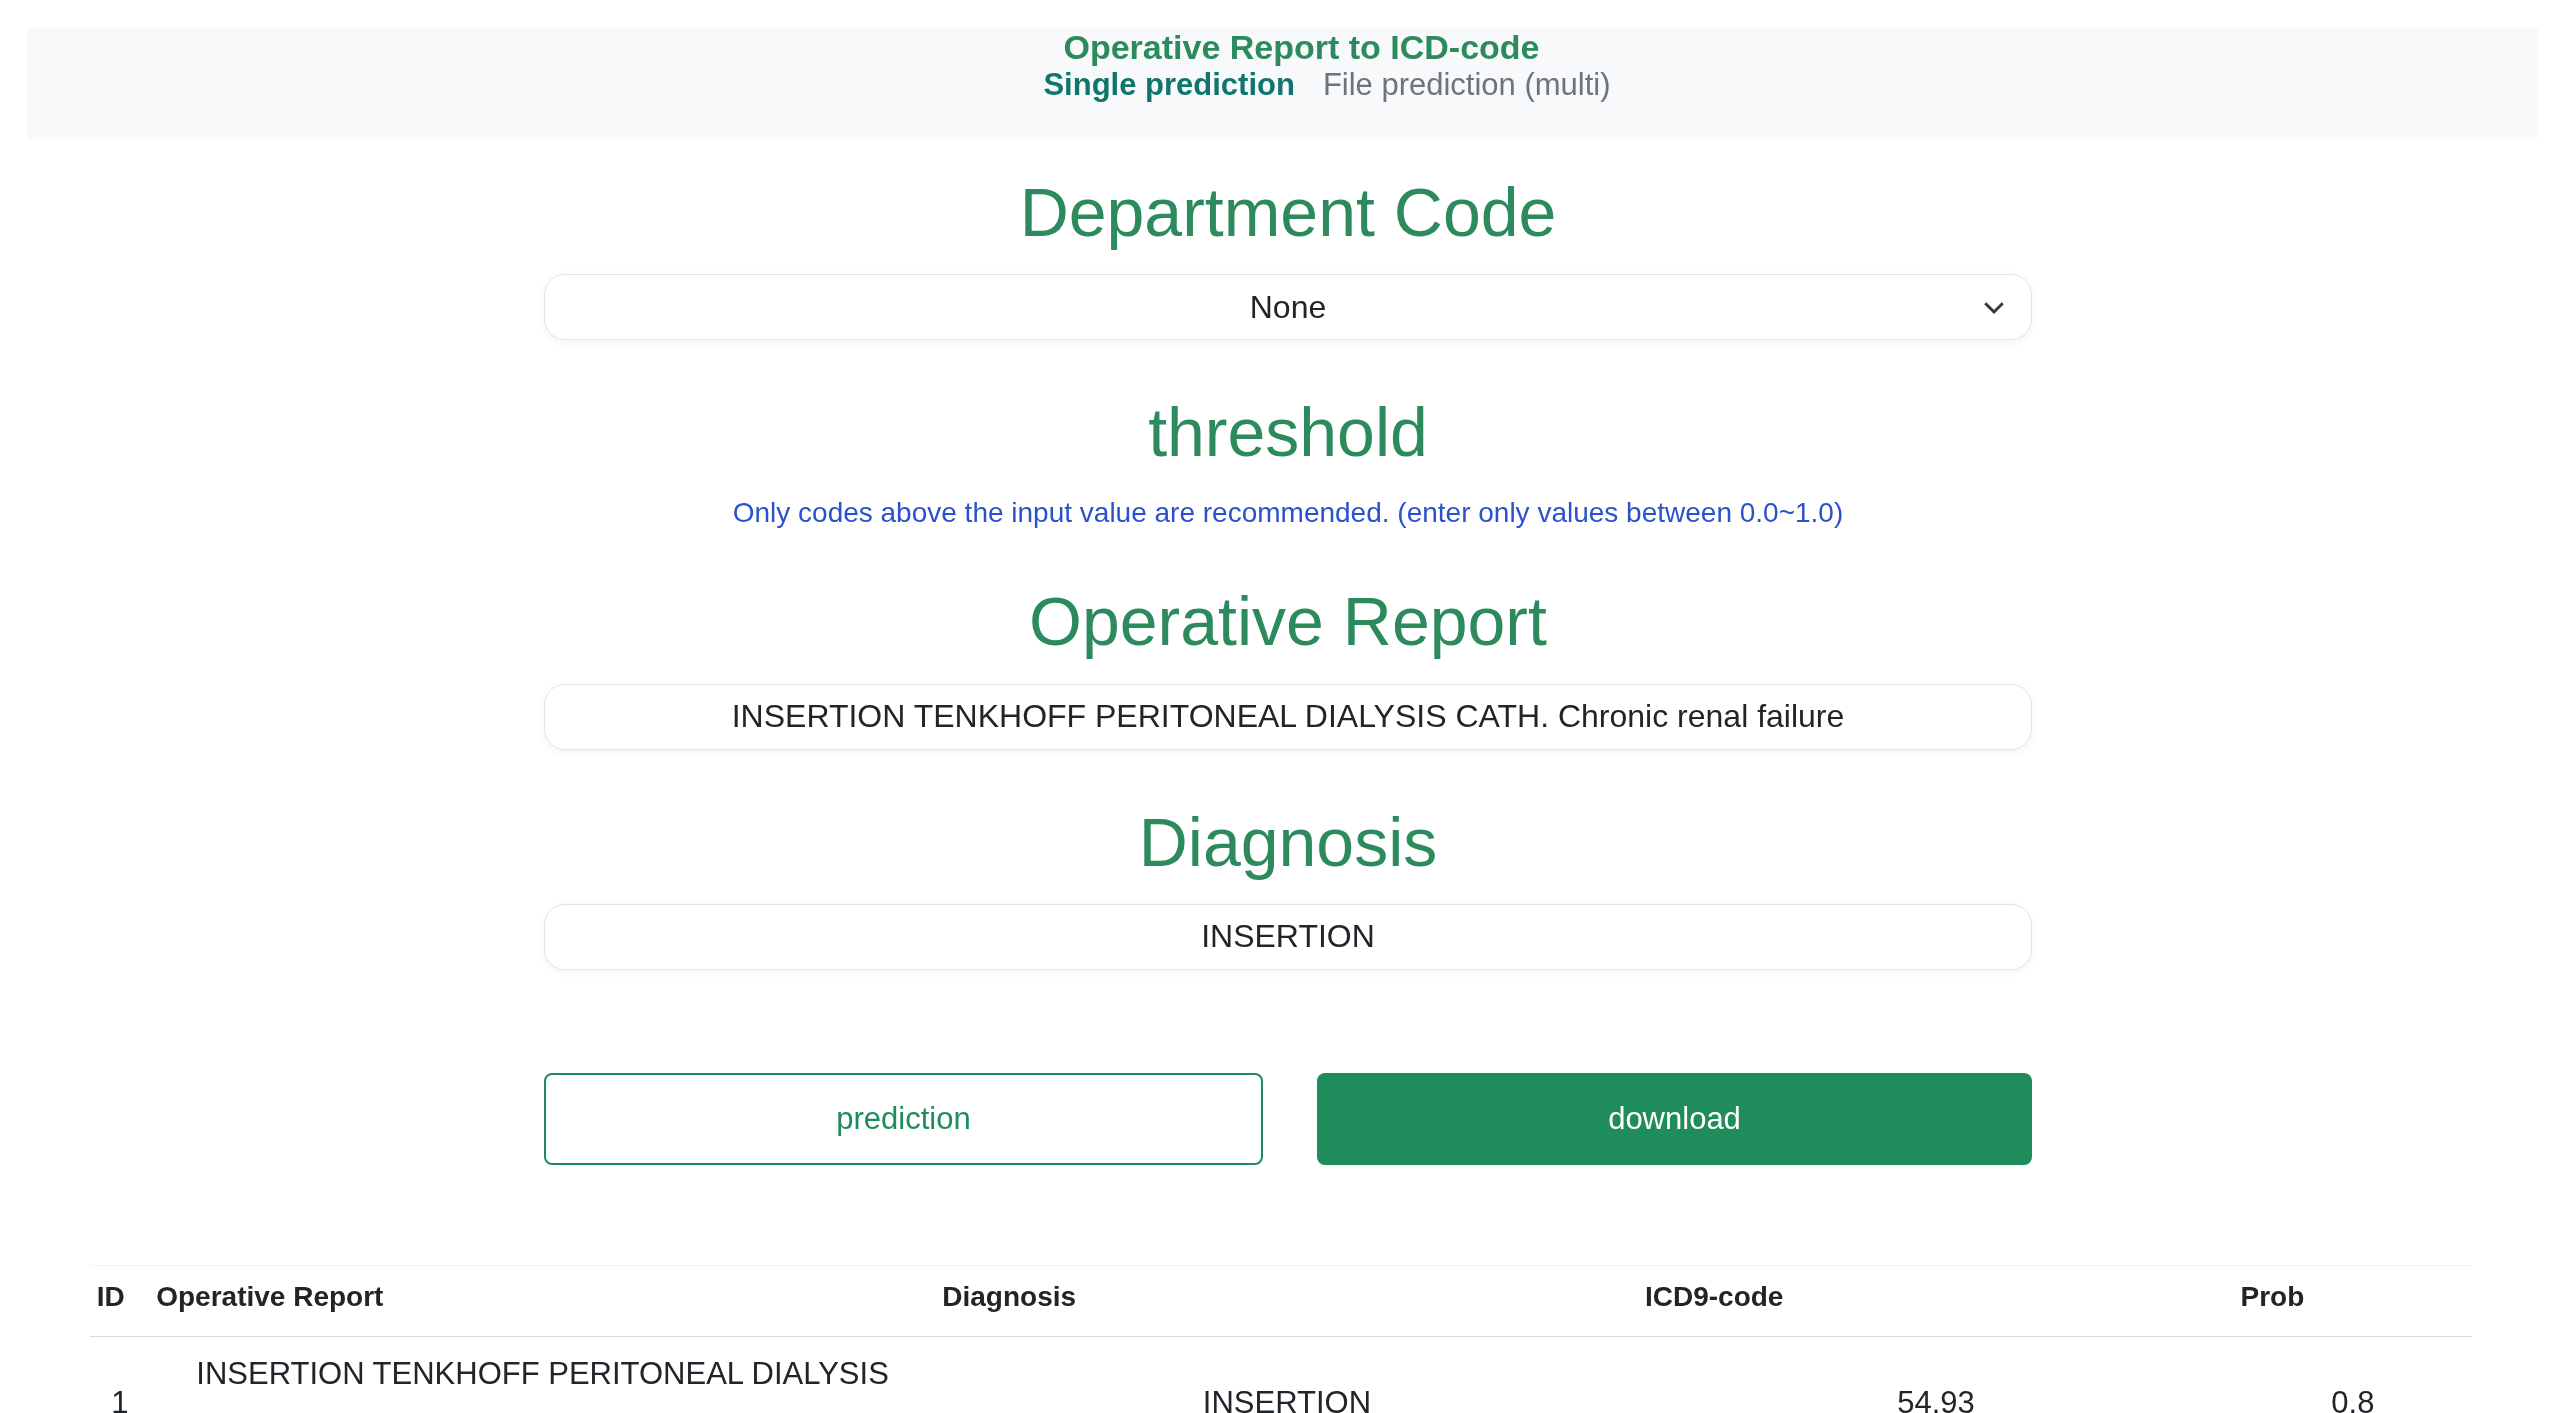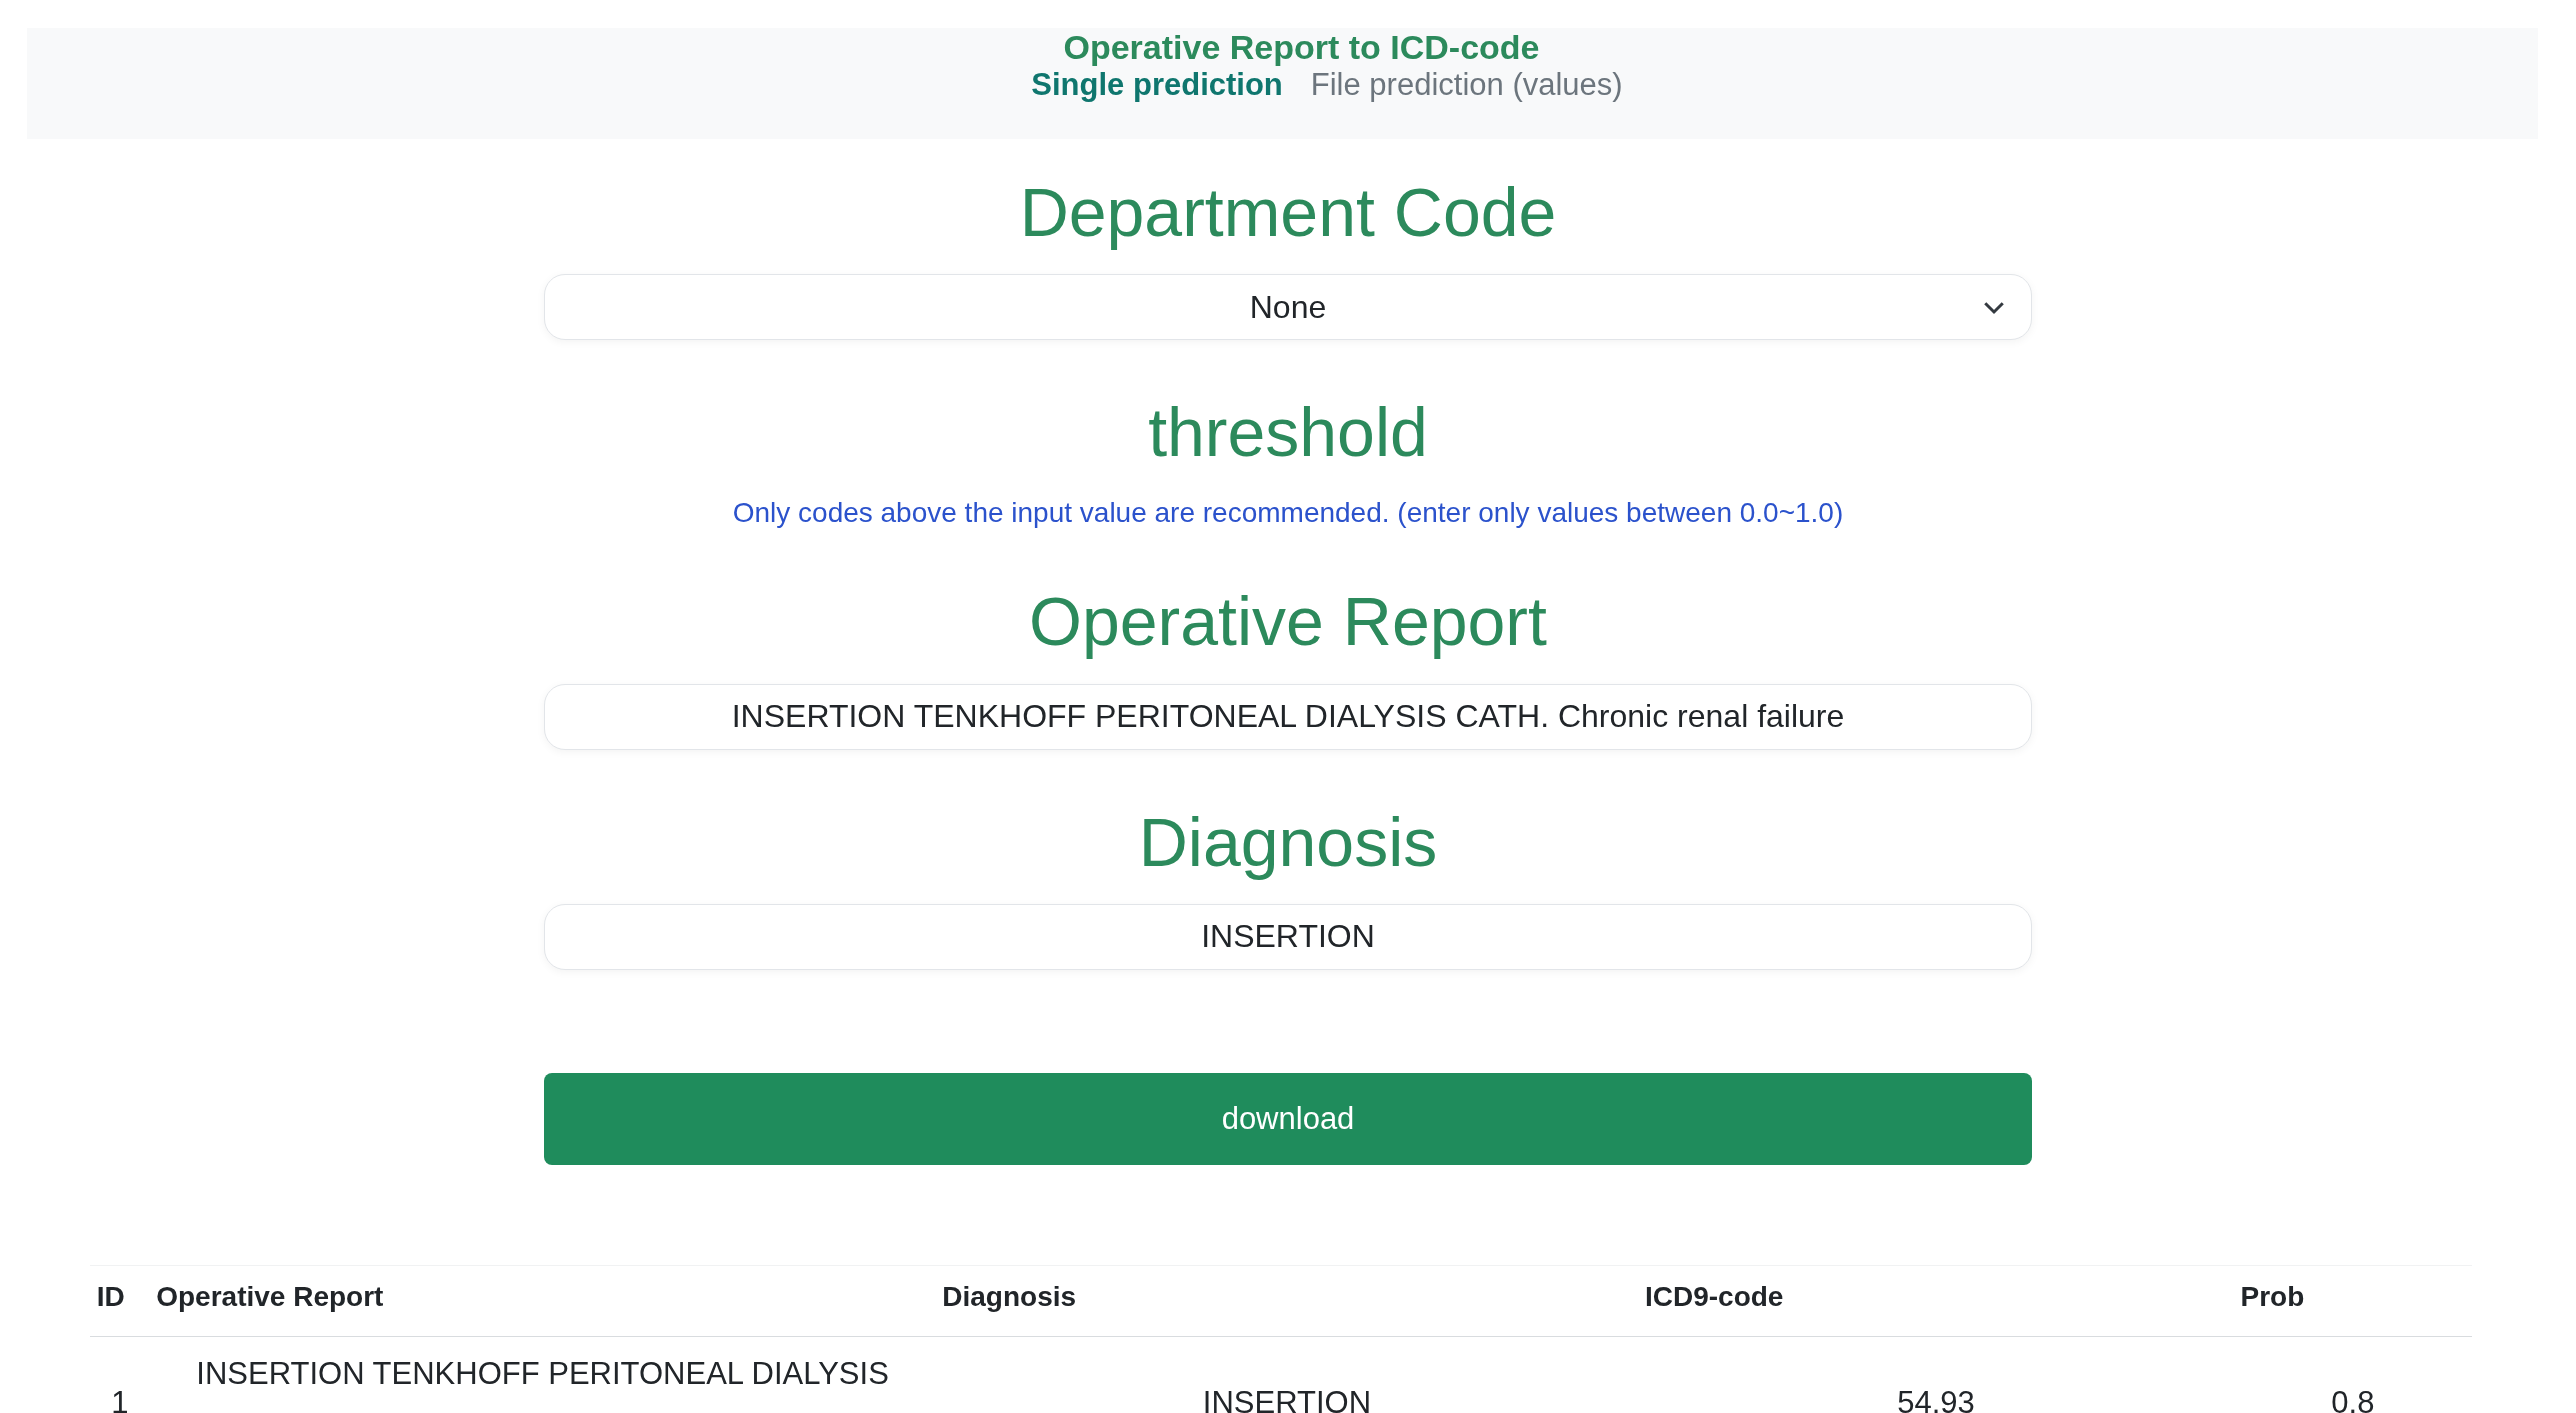--- a/index.html
+++ b/index.html
@@ -157,21 +157,21 @@
   }
   td.op { padding-left: 20px; padding-right: 20px; }
 </style>
 </head>
 <body>
 
 <header class="navbar">
   <div class="brand">Operative Report to ICD-code</div>
   <nav class="tabs">
     <a class="tab active">Single prediction</a>
-    <a class="tab">File prediction (values)</a>
+    <a class="tab">File prediction (multi)</a>
   </nav>
 </header>
 
 <main>
 
   <h2 class="section first">Department Code</h2>
   <div class="control select" role="combobox" aria-expanded="false">
     <span class="select-value">None</span>
     <span class="chevron">
       <svg viewBox="0 0 24 24" fill="none" xmlns="http://www.w3.org/2000/svg">
@@ -183,20 +183,21 @@
   <h2 class="section">threshold</h2>
   <p class="note">Only codes above the input value are recommended. (enter only values between 0.0~1.0)</p>
 
   <h2 class="section">Operative Report</h2>
   <input type="text" class="control" value="INSERTION TENKHOFF PERITONEAL DIALYSIS CATH. Chronic renal failure" style="">
 
   <h2 class="section">Diagnosis</h2>
   <input type="text" class="control" value="INSERTION" style="">
 
   <div class="btn-row">
+    <button class="btn outline">prediction</button>
     <button class="btn solid">download</button>
   </div>
 
 </main>
 
 <div class="table-wrap">
   <table>
     <colgroup>
       <col style="width:2.5%">
       <col style="width:33%">

